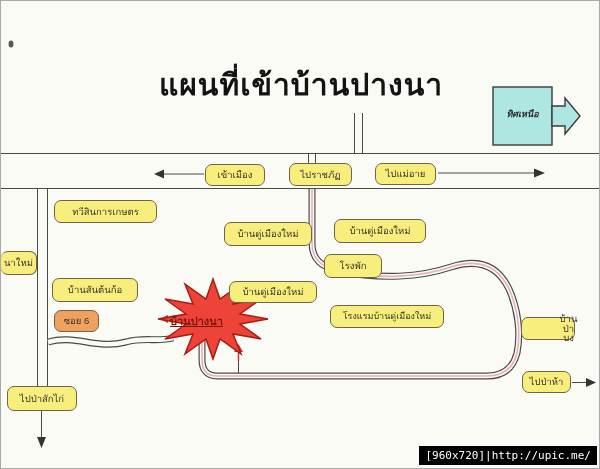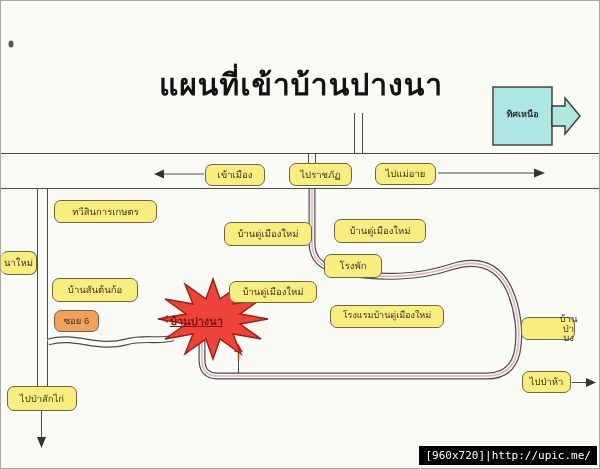--- a/index.html
+++ b/index.html
@@ -21,21 +21,21 @@
     box-sizing:border-box;border-radius:7px;padding:1px 2px;
   }
   .sign--orange{background:#f0a15e;}
   .sign--small{font-size:9px;}
   .star-label{
     position:absolute;left:169px;top:311px;width:104px;text-align:left;
     font-size:11px;font-weight:bold;color:#7c150e;text-decoration:underline;
   }
   .compass-label{
     position:absolute;left:492px;top:106px;width:59px;text-align:center;
-    font-size:9px;font-weight:bold;color:#2e2e2e;
+    font-size:9px;font-weight:bold;color:#2e2e2e;font-style:italic;
   }
   .watermark{
     position:absolute;right:2px;bottom:3px;background:#000;color:#fff;
     font-family:"DejaVu Sans Mono",monospace;font-size:11px;
     padding:3px 6px;letter-spacing:0;margin-top:42px;
   }
 </style>
 </head>
 <body>
 
@@ -117,21 +117,21 @@
   <div class="sign" style="left:53px;top:199px;width:103px;height:23px;">ทวีสินการเกษตร</div>
   <div class="sign" style="left:0px;top:250px;width:36px;height:24px;border-left:none;">นาใหม่</div>
   <div class="sign" style="left:51px;top:277px;width:86px;height:24px;">บ้านสันต้นก้อ</div>
   <div class="sign sign--orange" style="left:53px;top:309px;width:45px;height:22px;">ซอย 6</div>
   <div class="sign" style="left:6px;top:385px;width:70px;height:25px;text-align:center;">ไปป่าสักไก่</div>
 
   <div class="sign" style="left:223px;top:221px;width:88px;height:24px;">บ้านดู่เมืองใหม่</div>
   <div class="sign" style="left:333px;top:218px;width:92px;height:24px;">บ้านดู่เมืองใหม่</div>
   <div class="sign" style="left:323px;top:253px;width:58px;height:24px;">โรงพัก</div>
   <div class="sign" style="left:228px;top:280px;width:88px;height:22px;">บ้านดู่เมืองใหม่</div>
-  <div class="sign sign--small" style="left:329px;top:304px;width:114px;height:23px;font-family:Liberation Mono, monospace;">โรงแรมบ้านดู่เมืองใหม่</div>
+  <div class="sign sign--small" style="left:329px;top:304px;width:114px;height:23px;">โรงแรมบ้านดู่เมืองใหม่</div>
 
   <div class="sign" style="left:520px;top:316px;width:54px;height:23px;padding-left:43px;">บ้านป่าบง</div>
   <div class="sign" style="left:521px;top:370px;width:49px;height:22px;">ไปป่าห้า</div>
 
   <div class="star-label">บ้านปางนา</div>
 
   <div class="watermark">[960x720]|http://upic.me/</div>
 
 </div>
 

